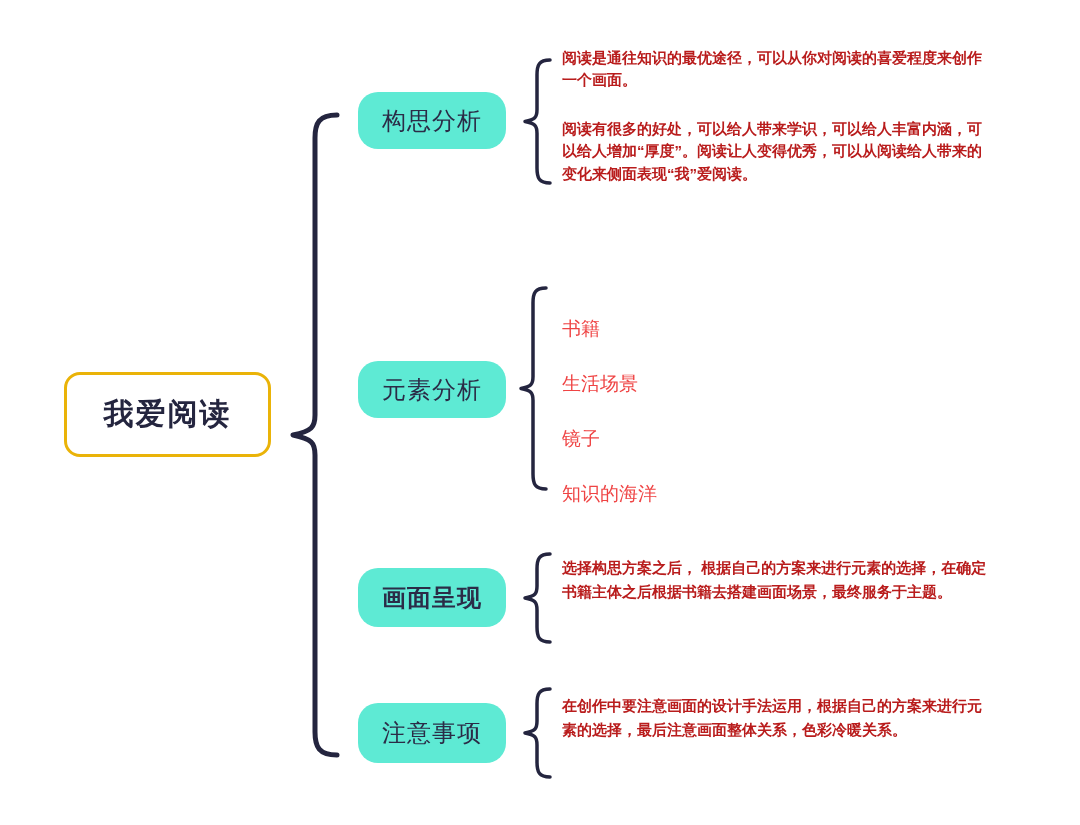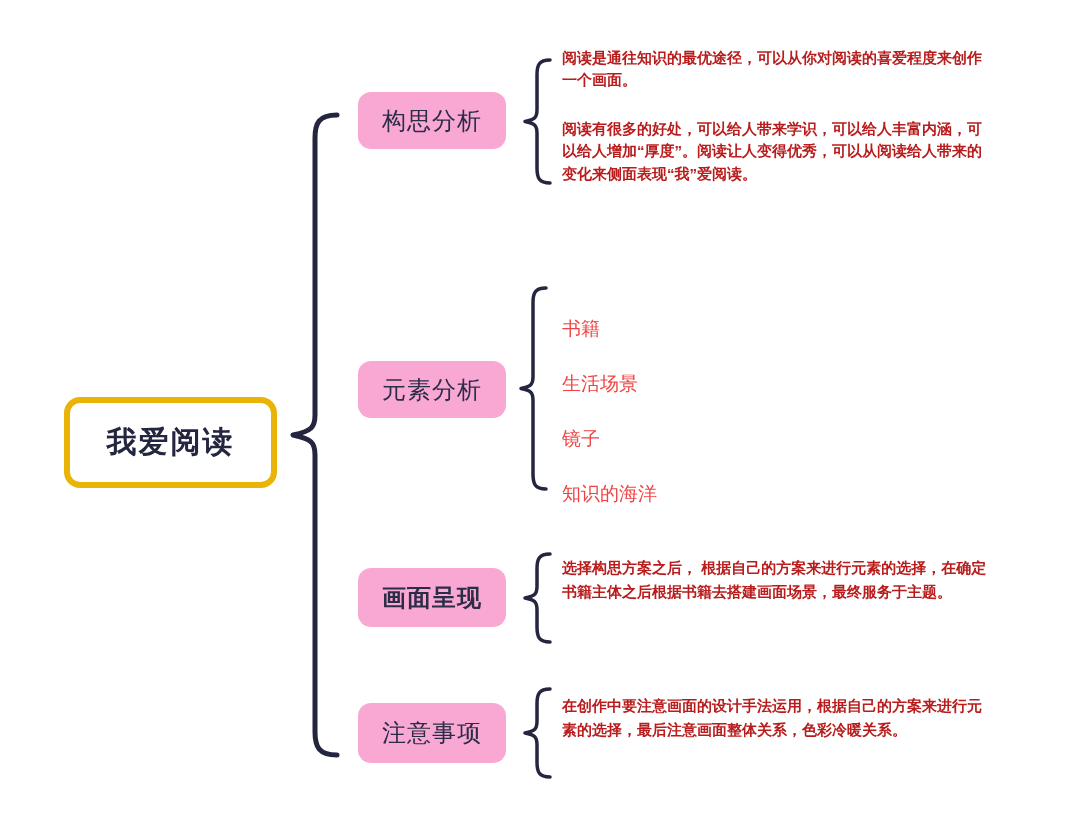--- a/index.html
+++ b/index.html
@@ -11,40 +11,40 @@
     position: relative;
     width: 1080px;
     height: 825px;
     background: #ffffff;
     font-family: "Liberation Sans", "DejaVu Sans", sans-serif;
     overflow: hidden;
   }
   .root-node {
     position: absolute;
     left: 64px;
-    top: 397px;
+    top: 372px;
     width: 201px;
     height: 79px;
-    border: 6px solid #eab308;
+    border: 3px solid #eab308;
     border-radius: 16px;
     background: #ffffff;
     display: flex;
     align-items: center;
     justify-content: center;
     font-size: 30px;
     font-weight: bold;
     letter-spacing: 2px;
     color: #24253f;
   }
   .label-box {
     position: absolute;
     left: 358px;
     width: 148px;
-    background: #f9a8d4;
-    border-radius: 13px;
+    background: #5eead4;
+    border-radius: 20px;
     display: flex;
     align-items: center;
     justify-content: center;
     font-size: 24px;
     font-weight: 500;
     letter-spacing: 1px;
     color: #2b2c47;
   }
   .box-1 { top: 92px;  height: 57px; }
   .box-2 { top: 361px; height: 57px; }

